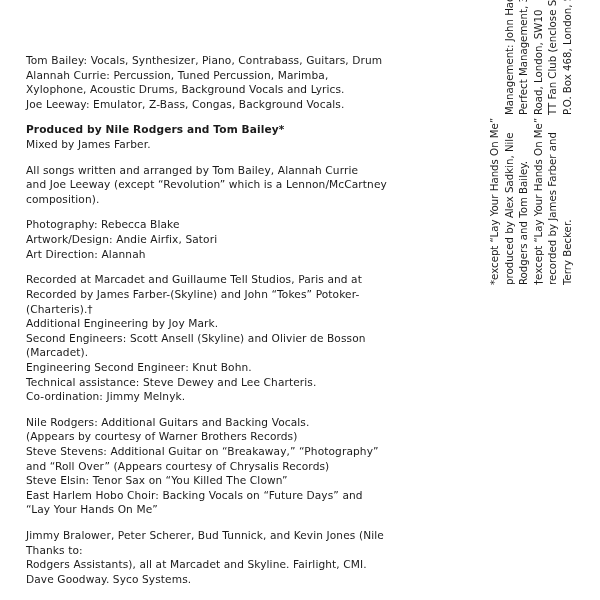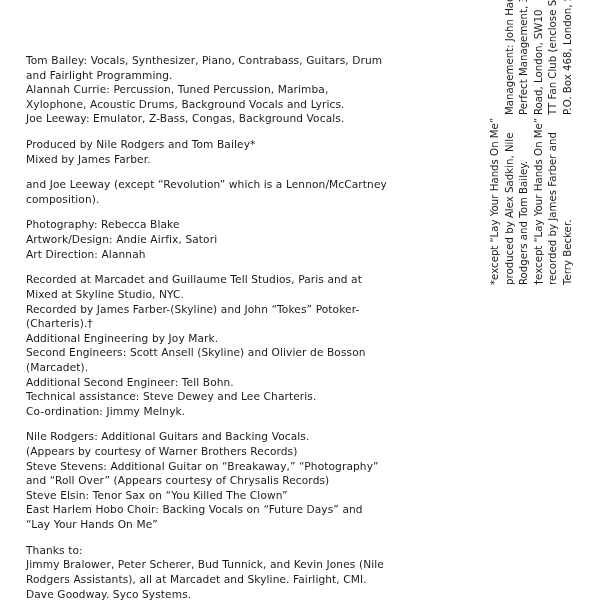--- a/index.html
+++ b/index.html
@@ -33,21 +33,21 @@
   .block {
     margin-bottom: 11px;
   }
   .block:last-child {
     margin-bottom: 0;
   }
   .line {
     white-space: pre-wrap;
   }
   .bold {
-    font-weight: normal;
+    font-weight: bold;
   }
   .side-column {
     position: absolute;
     left: 455px;
     top: 240px;
     width: 356px;
     height: 120px;
     transform: rotate(-90deg);
     transform-origin: 0 0;
     font-size: 10.2px;
@@ -74,68 +74,67 @@
 </style>
 </head>
 <body>
 
 <div class="sleeve">
 
   <div class="credits-column">
 
     <div class="block">
       <div class="line">Tom Bailey: Vocals, Synthesizer, Piano, Contrabass, Guitars, Drum</div>
-      <div class="line">and Fairlight Programming.</div>
       <div class="line">Alannah Currie: Percussion, Tuned Percussion, Marimba,</div>
       <div class="line">Xylophone, Acoustic Drums, Background Vocals and Lyrics.</div>
       <div class="line">Joe Leeway: Emulator, Z-Bass, Congas, Background Vocals.</div>
     </div>
 
     <div class="block">
       <div class="line bold">Produced by Nile Rodgers and Tom Bailey*</div>
       <div class="line">Mixed by James Farber.</div>
     </div>
 
     <div class="block">
+      <div class="line">All songs written and arranged by Tom Bailey, Alannah Currie</div>
       <div class="line">and Joe Leeway (except “Revolution” which is a Lennon/McCartney</div>
       <div class="line">composition).</div>
     </div>
 
     <div class="block">
       <div class="line">Photography: Rebecca Blake</div>
       <div class="line">Artwork/Design: Andie Airfix, Satori</div>
       <div class="line">Art Direction: Alannah</div>
     </div>
 
     <div class="block">
       <div class="line">Recorded at Marcadet and Guillaume Tell Studios, Paris and at</div>
-      <div class="line">Mixed at Skyline Studio, NYC.</div>
       <div class="line">Recorded by James Farber-(Skyline) and John “Tokes” Potoker-</div>
       <div class="line">(Charteris).†</div>
       <div class="line">Additional Engineering by Joy Mark.</div>
       <div class="line">Second Engineers: Scott Ansell (Skyline) and Olivier de Bosson</div>
       <div class="line">(Marcadet).</div>
-      <div class="line">Additional Second Engineer: Tell Bohn.</div>
+      <div class="line">Engineering Second Engineer: Knut Bohn.</div>
       <div class="line">Technical assistance: Steve Dewey and Lee Charteris.</div>
       <div class="line">Co-ordination: Jimmy Melnyk.</div>
     </div>
 
     <div class="block">
       <div class="line">Nile Rodgers: Additional Guitars and Backing Vocals.</div>
       <div class="line">(Appears by courtesy of Warner Brothers Records)</div>
       <div class="line">Steve Stevens: Additional Guitar on “Breakaway,” “Photography”</div>
       <div class="line">and “Roll Over” (Appears courtesy of Chrysalis Records)</div>
       <div class="line">Steve Elsin: Tenor Sax on “You Killed The Clown”</div>
       <div class="line">East Harlem Hobo Choir: Backing Vocals on “Future Days” and</div>
       <div class="line">“Lay Your Hands On Me”</div>
     </div>
 
     <div class="block">
+      <div class="line">Jimmy Bralower, Peter Scherer, Bud Tunnick, and Kevin Jones (Nile</div>
       <div class="line">Thanks to:</div>
-      <div class="line">Jimmy Bralower, Peter Scherer, Bud Tunnick, and Kevin Jones (Nile</div>
       <div class="line">Rodgers Assistants), all at Marcadet and Skyline. Fairlight, CMI.</div>
       <div class="line">Dave Goodway. Syco Systems.</div>
     </div>
 
   </div>
 
   <div class="side-column">
     <div class="side-inner">
       <div class="side-block side-col-a">
         <div class="line">Management: John Hade, Future Perfect Management, 321 Fulham</div>

